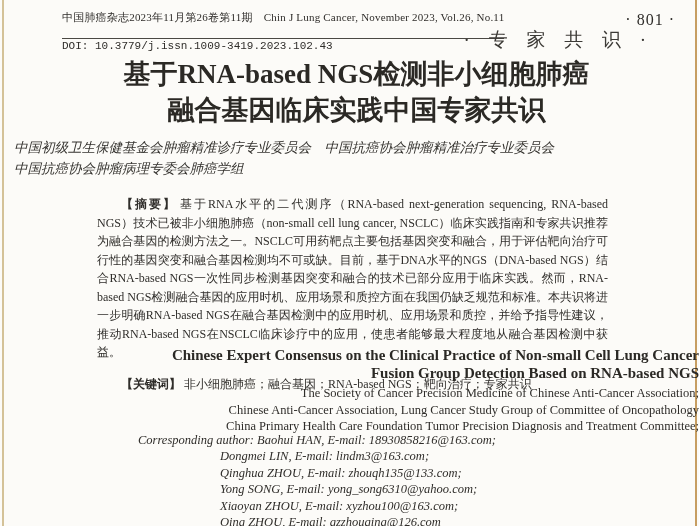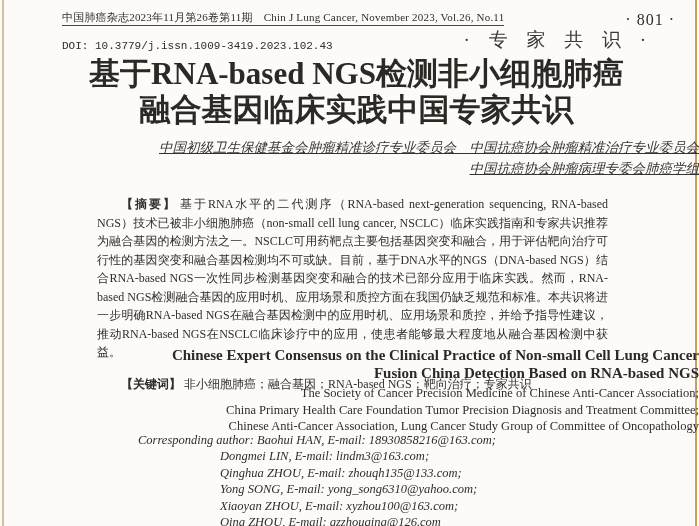--- a/index.html
+++ b/index.html
@@ -12,45 +12,45 @@
     font-family: "Liberation Serif", "DejaVu Serif", serif;
     color: #2f2d2a;
   }
   .edge { position: absolute; top: 0; bottom: 0; width: 2px; }
   .edge-left  { left: 2px;  background: #d4c298; }
   .edge-right { right: 2px; background: #c79e62; }
 
   .journal-header {
     position: absolute; top: 10px; left: 62px;
     font-size: 11px; letter-spacing: 0.2px;
-    border-bottom: 1px solid #4a4843; padding-bottom: 0;
+    border-bottom: 1px solid #4a4843; padding-bottom: 13px;
     white-space: nowrap;
   }
   .page-number {
     position: absolute; top: 11px; right: 24px;
     font-size: 16px; letter-spacing: 1px; white-space: nowrap; margin-left: 48px;
   }
   .doi {
     position: absolute; top: 40px; left: 62px;
     font-size: 11px; white-space: nowrap; font-family: Liberation Mono, monospace;
   }
   .section-badge {
     position: absolute; top: 27px; right: 46px;
     font-size: 19px; letter-spacing: 7px; color: #3c3a36;
     white-space: nowrap;
   }
   .title-cn {
     position: absolute; top: 56px; left: 14px; right: 0;
     text-align: center; font-weight: bold;
-    font-size: 31px; line-height: 36px; color: #2b2925;
+    font-size: 27px; line-height: 36px; color: #2b2925;
   }
   .affil-cn {
     position: absolute; top: 137px; left: 14px; right: 0;
-    text-align: right; font-style: italic;
-    font-size: 13.5px; line-height: 21px; color: #35332f; text-decoration: underline;
+    text-align: left; font-style: italic;
+    font-size: 13.5px; line-height: 21px; color: #35332f;
   }
   .abstract-block {
     position: absolute; top: 182px; left: 84px; width: 537px;
     font-size: 12px; line-height: 18.5px; text-align: justify;
   }
   .abstract-block p { margin: 13px; text-indent: 2em; }
   .b-label { font-weight: bold; margin-right: 3px; }
   .title-en {
     position: absolute; top: 346px; left: 14px; right: 0;
     text-align: right; font-weight: bold;
@@ -88,27 +88,27 @@
     <div>中国抗癌协会肿瘤病理专委会肺癌学组</div>
   </div>
 
   <div class="abstract-block">
     <p><span class="b-label">【摘要】</span><span>基于RNA水平的二代测序（RNA-based next-generation sequencing, RNA-based NGS）技术已被非小细胞肺癌（non-small cell lung cancer, NSCLC）临床实践指南和专家共识推荐为融合基因的检测方法之一。NSCLC可用药靶点主要包括基因突变和融合，用于评估靶向治疗可行性的基因突变和融合基因检测均不可或缺。目前，基于DNA水平的NGS（DNA-based NGS）结合RNA-based NGS一次性同步检测基因突变和融合的技术已部分应用于临床实践。然而，RNA-based NGS检测融合基因的应用时机、应用场景和质控方面在我国仍缺乏规范和标准。本共识将进一步明确RNA-based NGS在融合基因检测中的应用时机、应用场景和质控，并给予指导性建议，推动RNA-based NGS在NSCLC临床诊疗中的应用，使患者能够最大程度地从融合基因检测中获益。</span></p>
     <p><span class="b-label">【关键词】</span><span>非小细胞肺癌；融合基因；RNA-based NGS；靶向治疗；专家共识</span></p>
   </div>
 
   <div class="title-en">
     <div>Chinese Expert Consensus on the Clinical Practice of Non-small Cell Lung Cancer</div>
-    <div>Fusion China Detection Based on RNA-based NGS</div>
+    <div>Fusion Group Detection Based on RNA-based NGS</div>
   </div>
 
   <div class="affil-en">
     <div>The Society of Cancer Precision Medicine of Chinese Anti-Cancer Association;</div>
+    <div>Chinese Anti-Cancer Association, Lung Cancer Study Group of Committee of Oncopathology</div>
     <div>China Primary Health Care Foundation Tumor Precision Diagnosis and Treatment Committee;</div>
-    <div>Chinese Anti-Cancer Association, Lung Cancer Study Group of Committee of Oncopathology</div>
   </div>
 
   <div class="corresponding">
     <div><span>Corresponding author: </span><span>Baohui HAN, E-mail: 18930858216@163.com;</span></div>
     <div class="cont">Dongmei LIN, E-mail: lindm3@163.com;</div>
     <div class="cont">Qinghua ZHOU, E-mail: zhouqh135@133.com;</div>
     <div class="cont">Yong SONG, E-mail: yong_song6310@yahoo.com;</div>
     <div class="cont">Xiaoyan ZHOU, E-mail: xyzhou100@163.com;</div>
     <div class="cont">Qing ZHOU, E-mail: gzzhouqing@126.com</div>
   </div>

